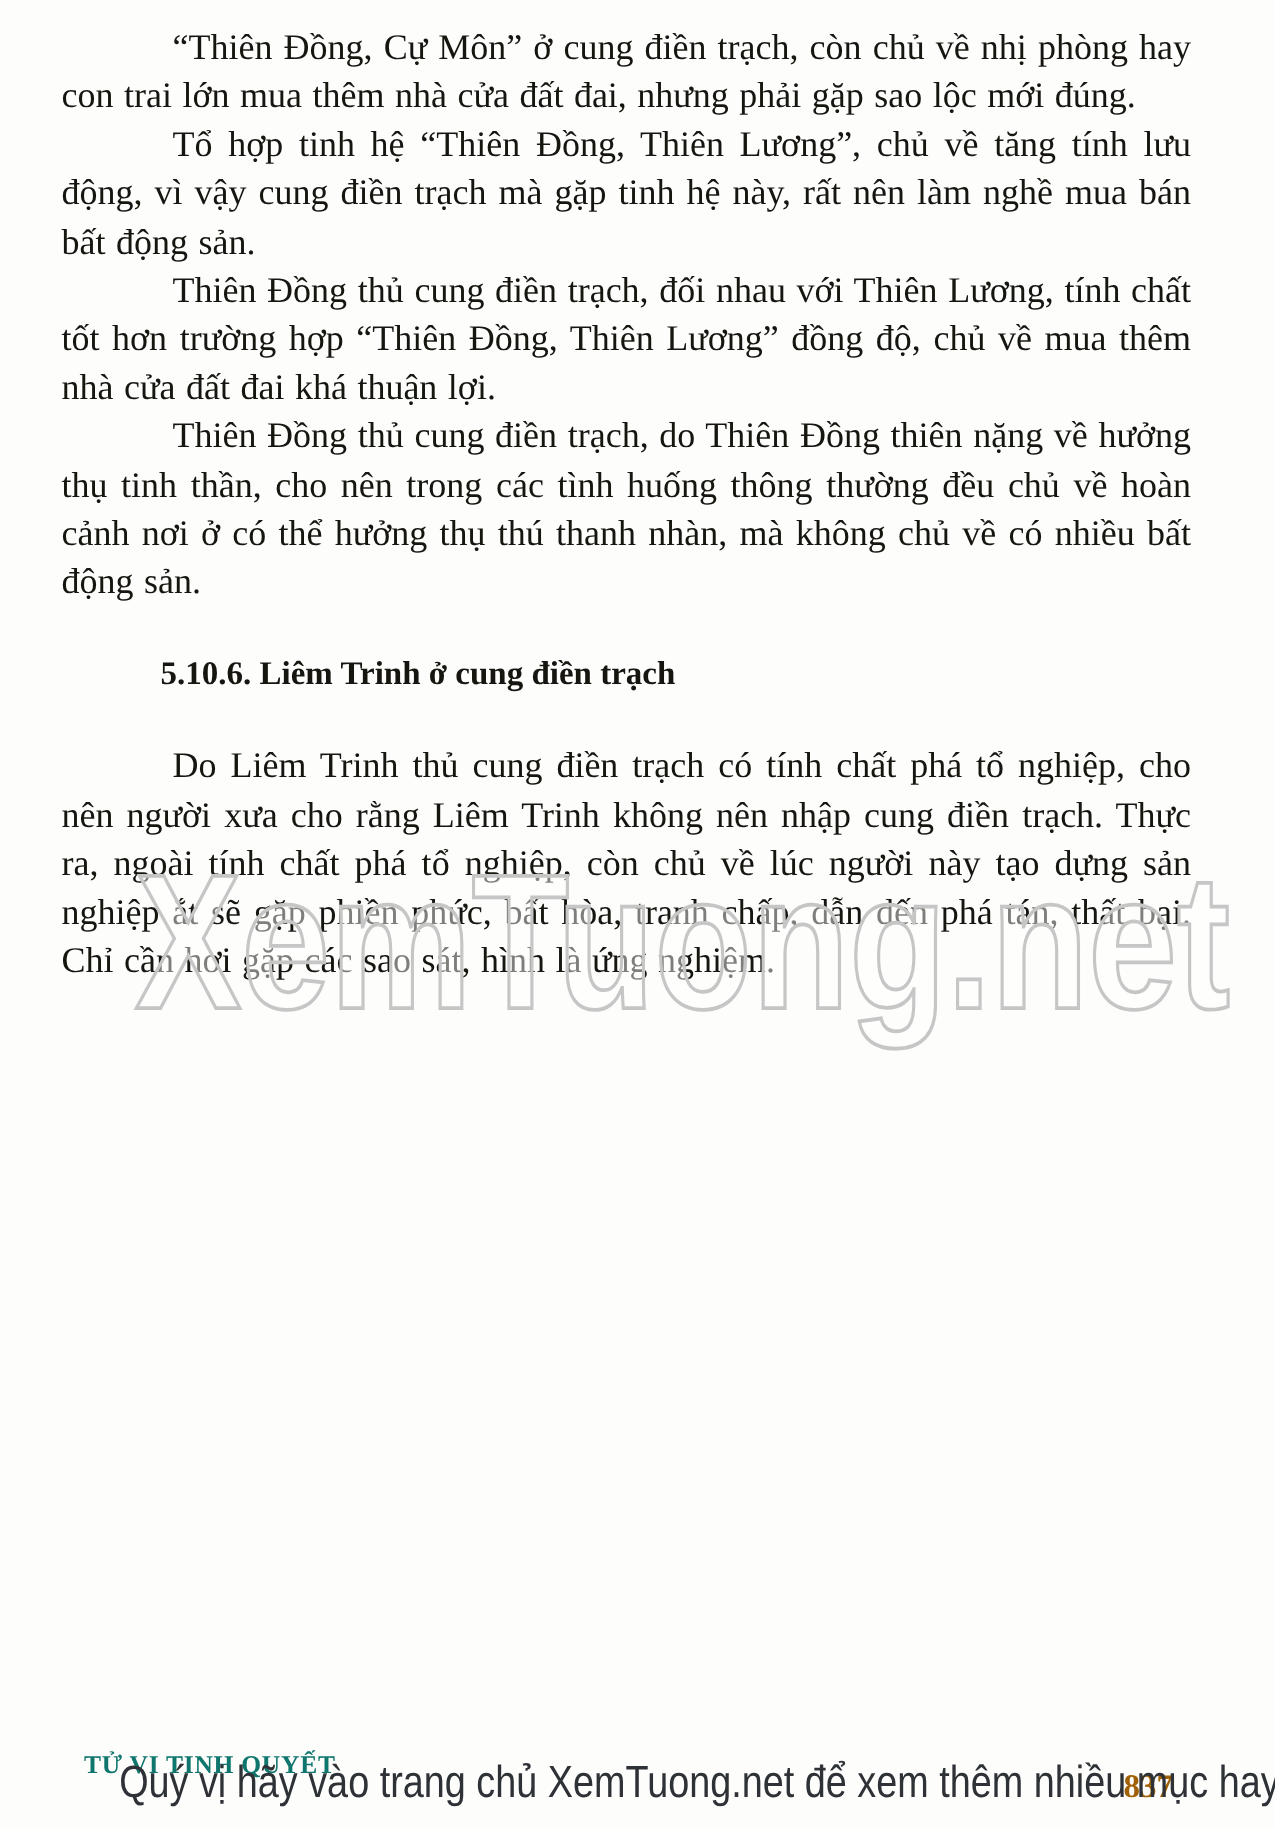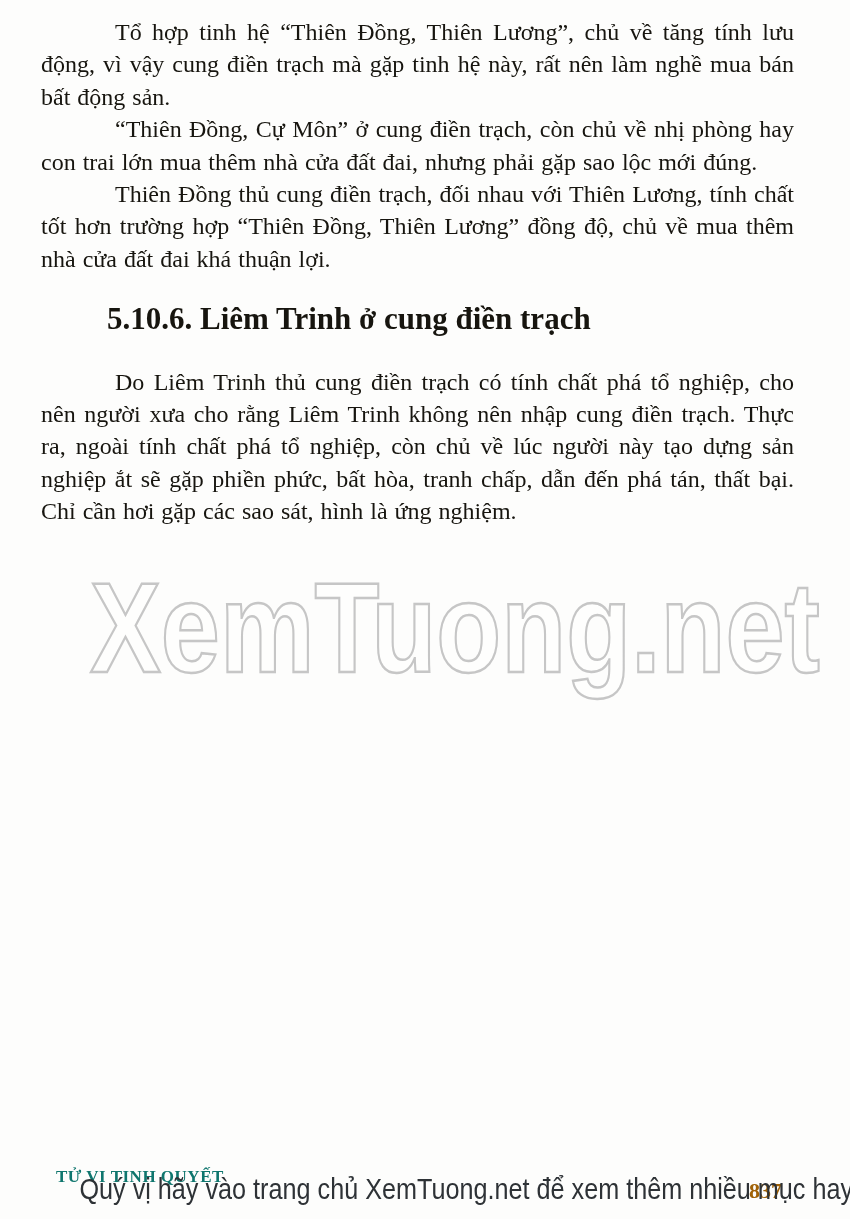--- a/index.html
+++ b/index.html
@@ -24,21 +24,21 @@
     line-height: 32.4px;
     text-align: justify;
   }
   .text-block p {
     margin: 0;
     text-indent: 74px;
     word-spacing: 1px;
   }
 
   .section-heading {
-    font-size: 31px;
+    font-size: 22px;
     font-weight: bold;
     margin: 28px 0 30px 0;
     text-indent: 66px;
     text-align: left;
   }
 
   .watermark {
     position: absolute;
     left: 88px;
     top: 548px;
@@ -83,23 +83,24 @@
     transform-origin: 50% 50%;
     white-space: nowrap;
   }
 </style>
 </head>
 <body>
 
 <div class="page">
 
   <div class="text-block">
+    <p>“Thiên Đồng, Cự Môn” ở cung điền trạch, còn chủ về nhị phòng hay con trai lớn mua thêm nhà cửa đất đai, nhưng phải gặp sao lộc mới đúng.</p>
     <p>Tổ hợp tinh hệ “Thiên Đồng, Thiên Lương”, chủ về tăng tính lưu động, vì vậy cung điền trạch mà gặp tinh hệ này, rất nên làm nghề mua bán bất động sản.</p>
-    <p>“Thiên Đồng, Cự Môn” ở cung điền trạch, còn chủ về nhị phòng hay con trai lớn mua thêm nhà cửa đất đai, nhưng phải gặp sao lộc mới đúng.</p>
     <p>Thiên Đồng thủ cung điền trạch, đối nhau với Thiên Lương, tính chất tốt hơn trường hợp “Thiên Đồng, Thiên Lương” đồng độ, chủ về mua thêm nhà cửa đất đai khá thuận lợi.</p>
+    <p>Thiên Đồng thủ cung điền trạch, do Thiên Đồng thiên nặng về hưởng thụ tinh thần, cho nên trong các tình huống thông thường đều chủ về hoàn cảnh nơi ở có thể hưởng thụ thú thanh nhàn, mà không chủ về có nhiều bất động sản.</p>
     <h2 class="section-heading">5.10.6. Liêm Trinh ở cung điền trạch</h2>
     <p>Do Liêm Trinh thủ cung điền trạch có tính chất phá tổ nghiệp, cho nên người xưa cho rằng Liêm Trinh không nên nhập cung điền trạch. Thực ra, ngoài tính chất phá tổ nghiệp, còn chủ về lúc người này tạo dựng sản nghiệp ắt sẽ gặp phiền phức, bất hòa, tranh chấp, dẫn đến phá tán, thất bại. Chỉ cần hơi gặp các sao sát, hình là ứng nghiệm.</p>
   </div>
 
   <div class="watermark">
     <svg width="745" height="185" viewBox="0 0 745 185">
       <text x="2" y="112" font-family="'Liberation Sans', sans-serif" font-weight="bold" font-size="128" fill="rgba(255,255,255,0.45)" stroke-width="2.5" textLength="730" lengthAdjust="spacingAndGlyphs" stroke="#c6c6c6">XemTuong.net</text>
     </svg>
   </div>
 

